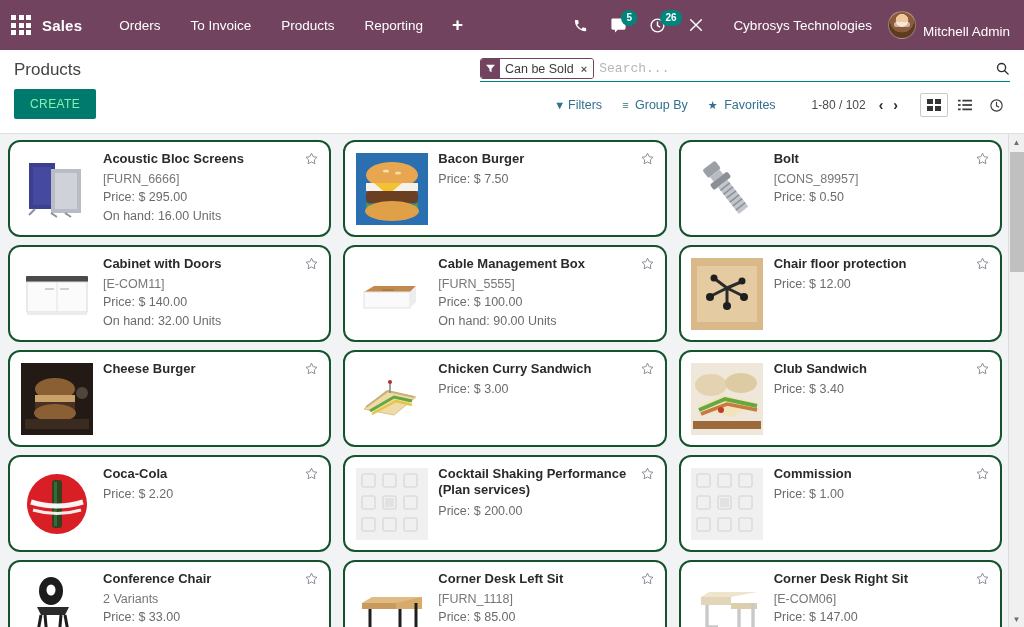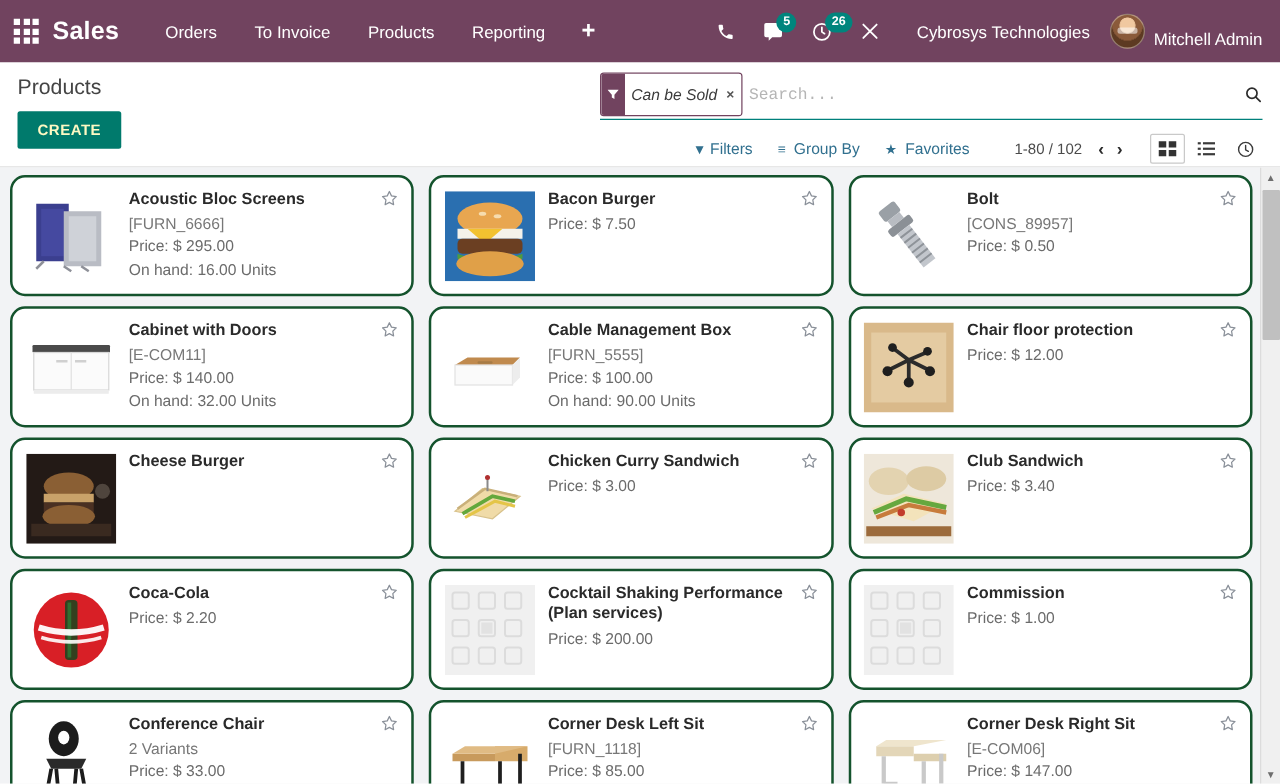--- a/index.html
+++ b/index.html
@@ -30,21 +30,21 @@
     grid-template-columns: repeat(3, 5px);
     grid-template-rows: repeat(3, 5px);
     gap: 2.5px;
     align-content: center;
     justify-content: center;
     margin-right: 8px;
     cursor: pointer;
   }
   .apps-grid i { background: #ffffff; display: block; width: 5px; height: 5px; }
   .brand {
-    font-size: 20px;
+    font-size: 15px;
     font-weight: bold;
     color: #ffffff;
     margin-right: 22px;
     letter-spacing: .2px;
     cursor: pointer;
     text-align: center;
   }
   .menu-item {
     font-size: 13.5px;
     color: #ffffff;
@@ -110,24 +110,24 @@
   }
   .cp-left { float: left; }
   .page-title {
     font-size: 17px;
     color: #444444;
     margin: 2px 0 9px 0;
     font-weight: normal;
   }
   .btn-create {
     background: #007a6c;
-    color: #fef9c3;
+    color: #86efac;
     border: none;
     font-size: 12px;
-    font-weight: bold;
+    font-weight: normal;
     letter-spacing: .4px;
     padding: 8px 16px;
     border-radius: 2px;
     cursor: pointer;
     font-family: "Liberation Sans", sans-serif;
   }
   .cp-right {
     position: absolute;
     right: 14px;
     top: 8px;
@@ -138,24 +138,23 @@
     align-items: center;
     border-bottom: 1px solid #00807b;
     padding-bottom: 2px;
   }
   .facet {
     display: flex;
     align-items: stretch;
     border: 1px solid #71435F;
     border-radius: 3px;
     overflow: hidden;
-    height: 35px;
+    height: 21px;
     margin-right: 1px;
     cursor: pointer;
-    font-style: italic;
   }
   .facet-icon {
     background: #71435F;
     color: #ffffff;
     display: flex;
     align-items: center;
     padding: 0 5px;
     font-size: 10px;
   }
   .facet-label {

